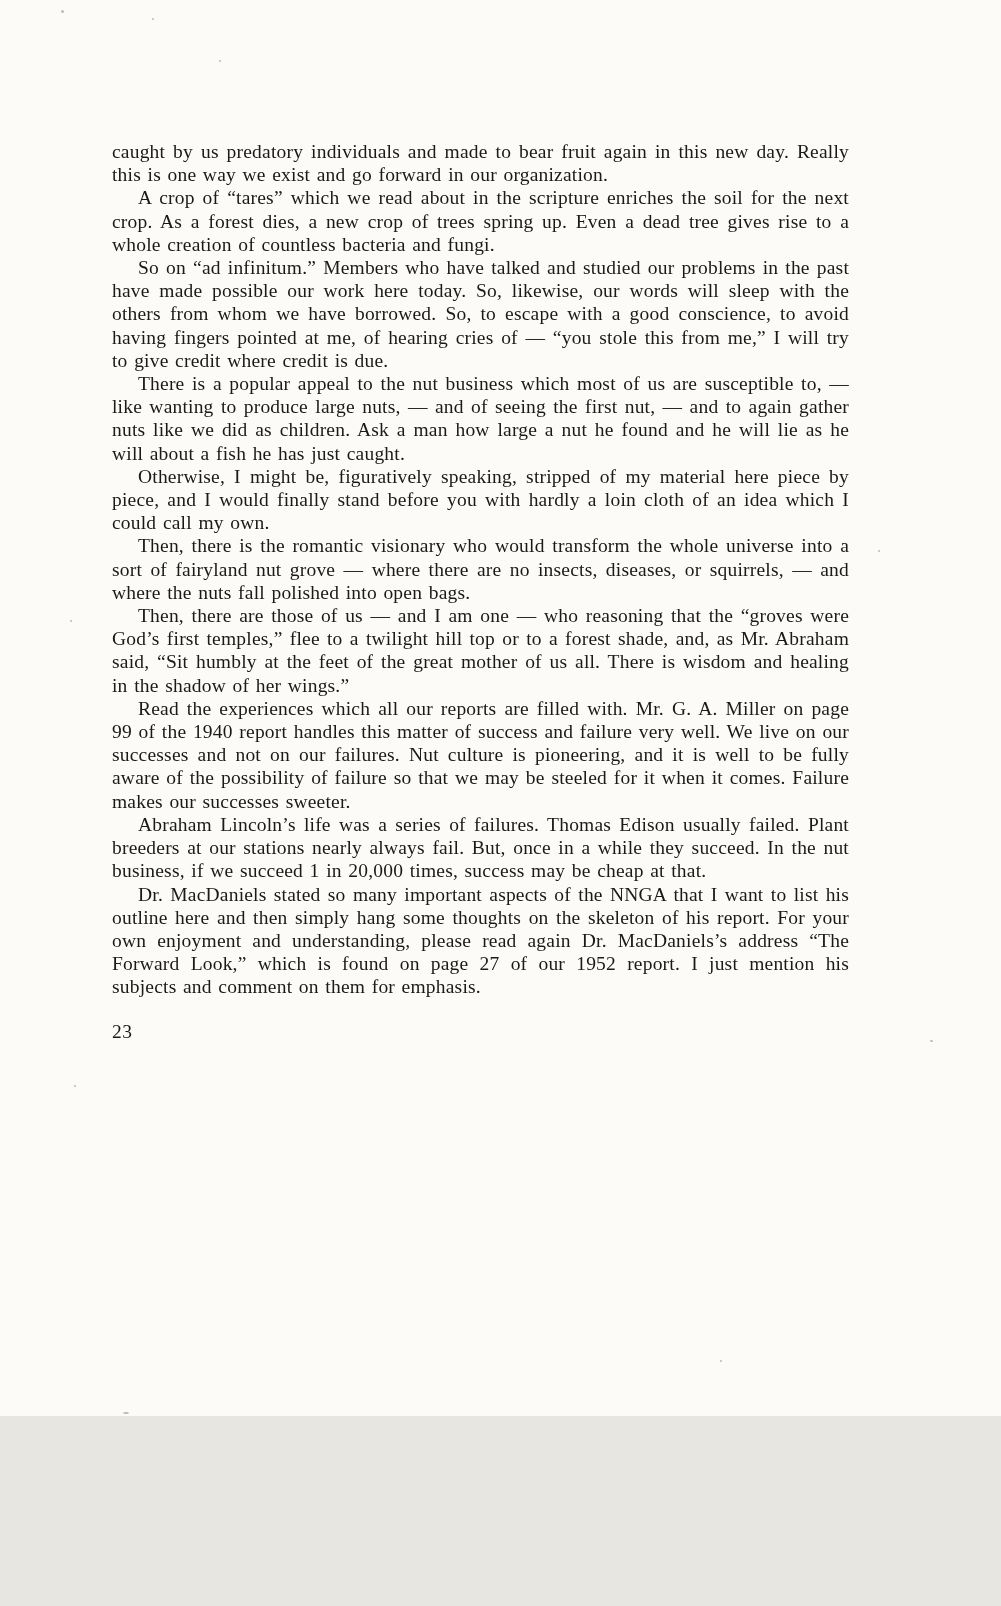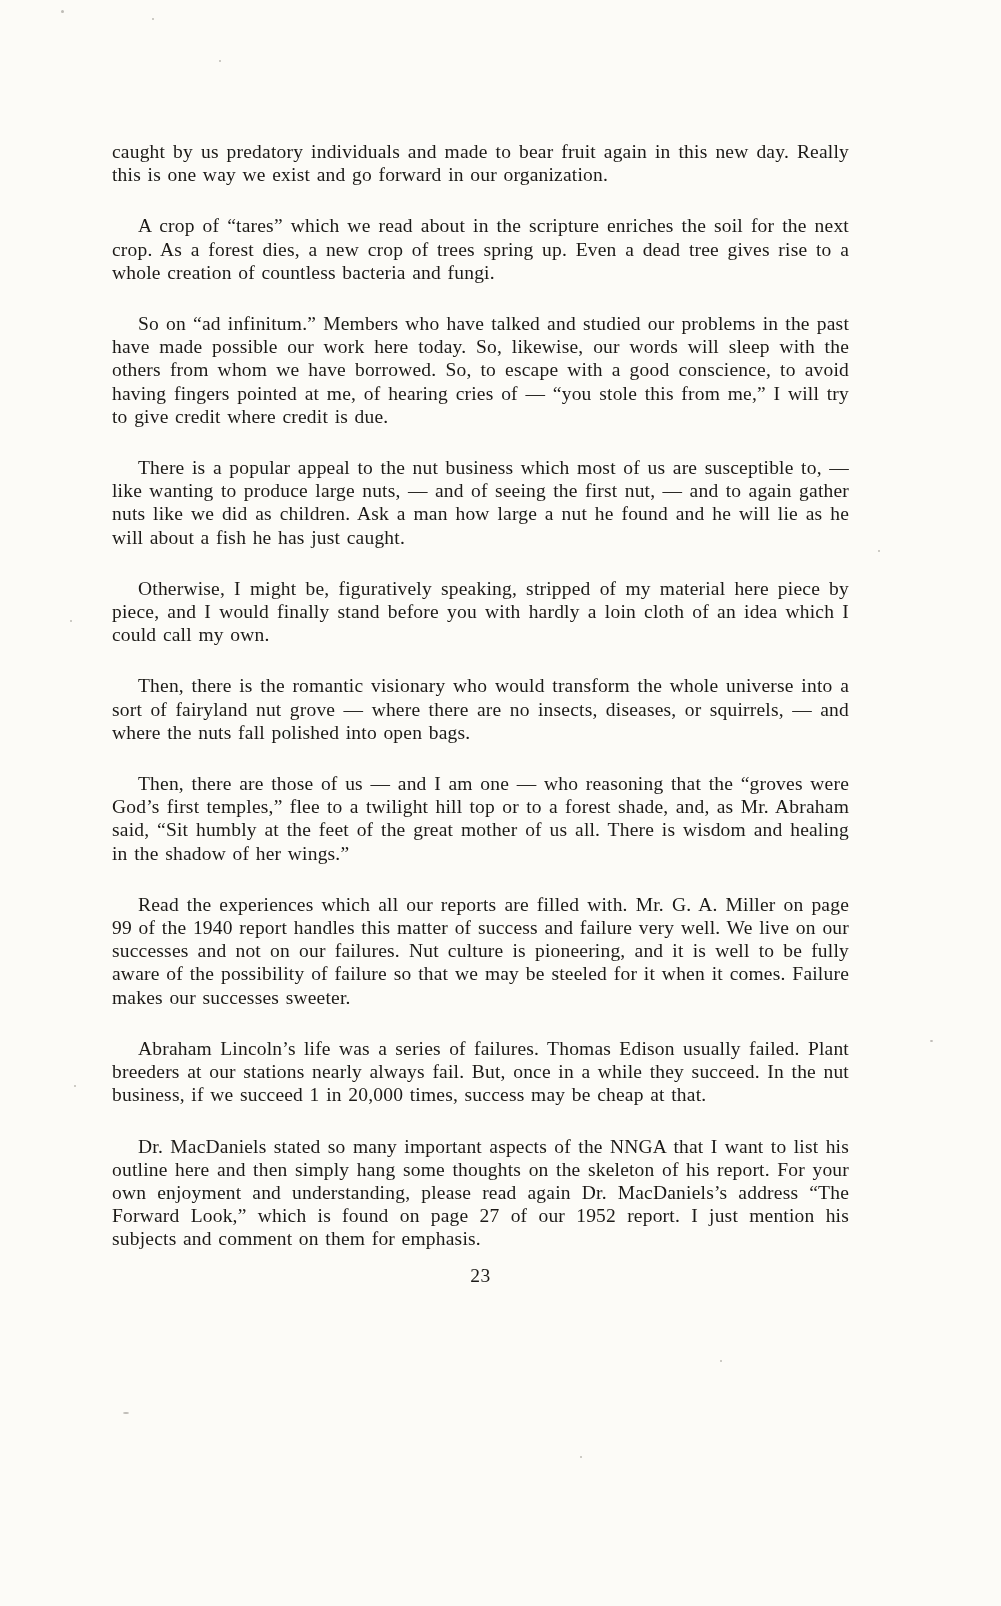--- a/index.html
+++ b/index.html
@@ -4,21 +4,21 @@
 <style>
   html, body {
     margin: 0;
     padding: 0;
     background: #e8e6e0;
     font-family: "Liberation Serif", "DejaVu Serif", serif;
   }
   .page {
     position: relative;
     width: 1001px;
-    height: 1606px;
+    height: 1416px;
     margin: 0 auto;
     background: #fcfbf7;
     color: #1c1a17;
     overflow: hidden;
     box-shadow: 0 0 6px rgba(0,0,0,0.25);
   }
   .text-block {
     position: absolute;
     left: 112px;
     top: 140px;
@@ -27,27 +27,25 @@
   .text-block p {
     margin: 0;
     font-size: 19.5px;
     line-height: 23.2px;
     text-align: justify;
     letter-spacing: 0.2px;
     word-spacing: 1.5px;
   }
   .text-block p.indent {
     text-indent: 26px;
-    margin-top: 28px;
   }
   .emphasis {
   }
   .page-number {
-    margin-top: 14px;
-    text-align: center;
+    margin-top: 22px;
     font-size: 19.5px;
     letter-spacing: 0.5px;
   }
   .speck {
     position: absolute;
     background: #8a877f;
     border-radius: 50%;
     opacity: 0.55;
   }
 </style>

